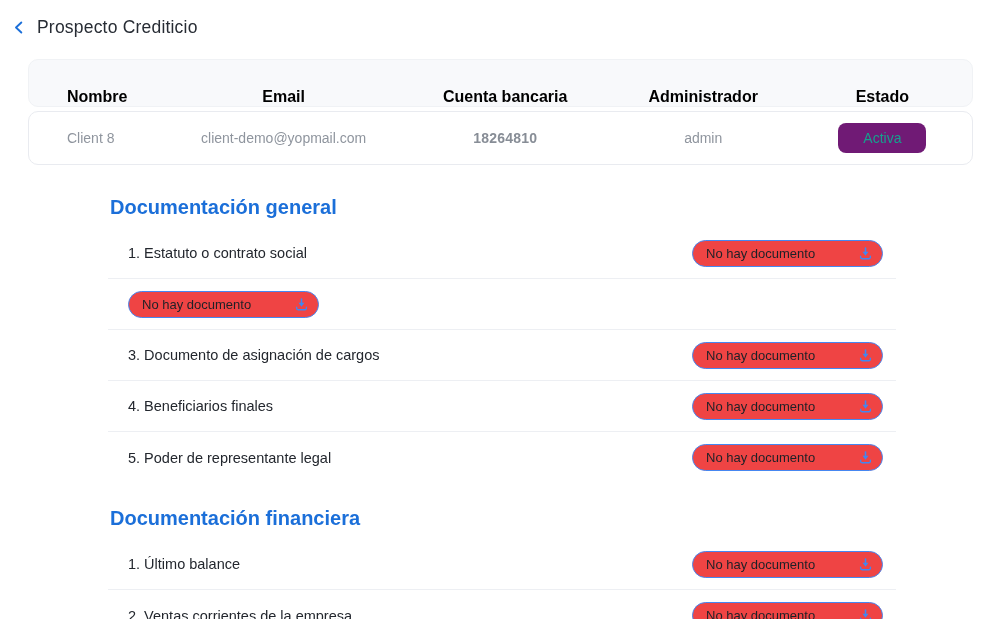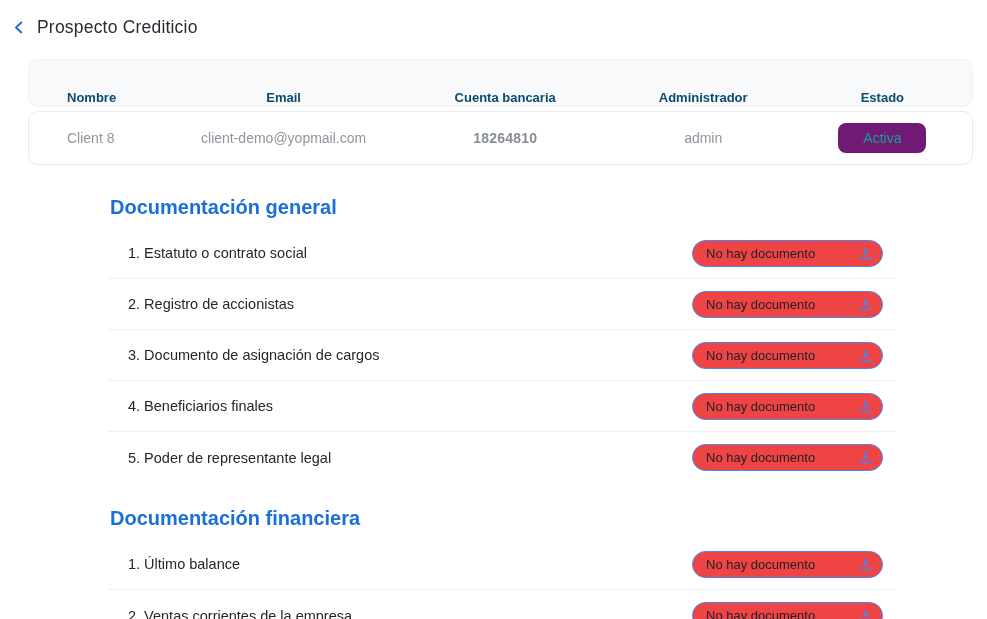--- a/index.html
+++ b/index.html
@@ -33,21 +33,21 @@
     align-items: center;
   }
   .thead {
     height: 48px;
     background: #f8f9fb;
     border: 1px solid #f0f2f5;
     border-radius: 10px;
   }
   .th {
     justify-self: center;
-    font-size: 13px; font-weight: 700; color: #0c4a6e; margin-top: 28px;
+    font-size: 16px; font-weight: 700; color: #000000; margin-top: 28px;
   }
   .th.first { justify-self: start; padding-left: 38px; }
   .trow {
     height: 54px; margin-top: 4px;
     background: #ffffff;
     border: 1px solid #e9ebf0;
     border-radius: 10px;
   }
   .td { justify-self: center; font-size: 14px; color: #8f959e; }
   .td.first { justify-self: start; padding-left: 38px; }
@@ -134,21 +134,20 @@
         <svg width="15" height="15" viewBox="0 0 24 24">
           <path d="M12 3.2v7.3" fill="none" stroke="#4187f2" stroke-width="2.6" stroke-linecap="round"></path>
           <path d="M7.2 9.2h9.6L12 15.4z" fill="#4187f2"></path>
           <path d="M4.2 16.4v1.7a2.3 2.3 0 0 0 2.3 2.3h11a2.3 2.3 0 0 0 2.3-2.3v-1.7" fill="none" stroke="#4187f2" stroke-width="2.2" stroke-linecap="round"></path>
         </svg>
       </span>
     </button>
   </div>
 
   <div class="doc-row">
-    <span class="doc-label">2. Registro de accionistas</span>
     <button class="doc-btn">
       <span>No hay documento</span>
       <span style="display:flex;">
         <svg width="15" height="15" viewBox="0 0 24 24">
           <path d="M12 3.2v7.3" fill="none" stroke="#4187f2" stroke-width="2.6" stroke-linecap="round"></path>
           <path d="M7.2 9.2h9.6L12 15.4z" fill="#4187f2"></path>
           <path d="M4.2 16.4v1.7a2.3 2.3 0 0 0 2.3 2.3h11a2.3 2.3 0 0 0 2.3-2.3v-1.7" fill="none" stroke="#4187f2" stroke-width="2.2" stroke-linecap="round"></path>
         </svg>
       </span>
     </button>

